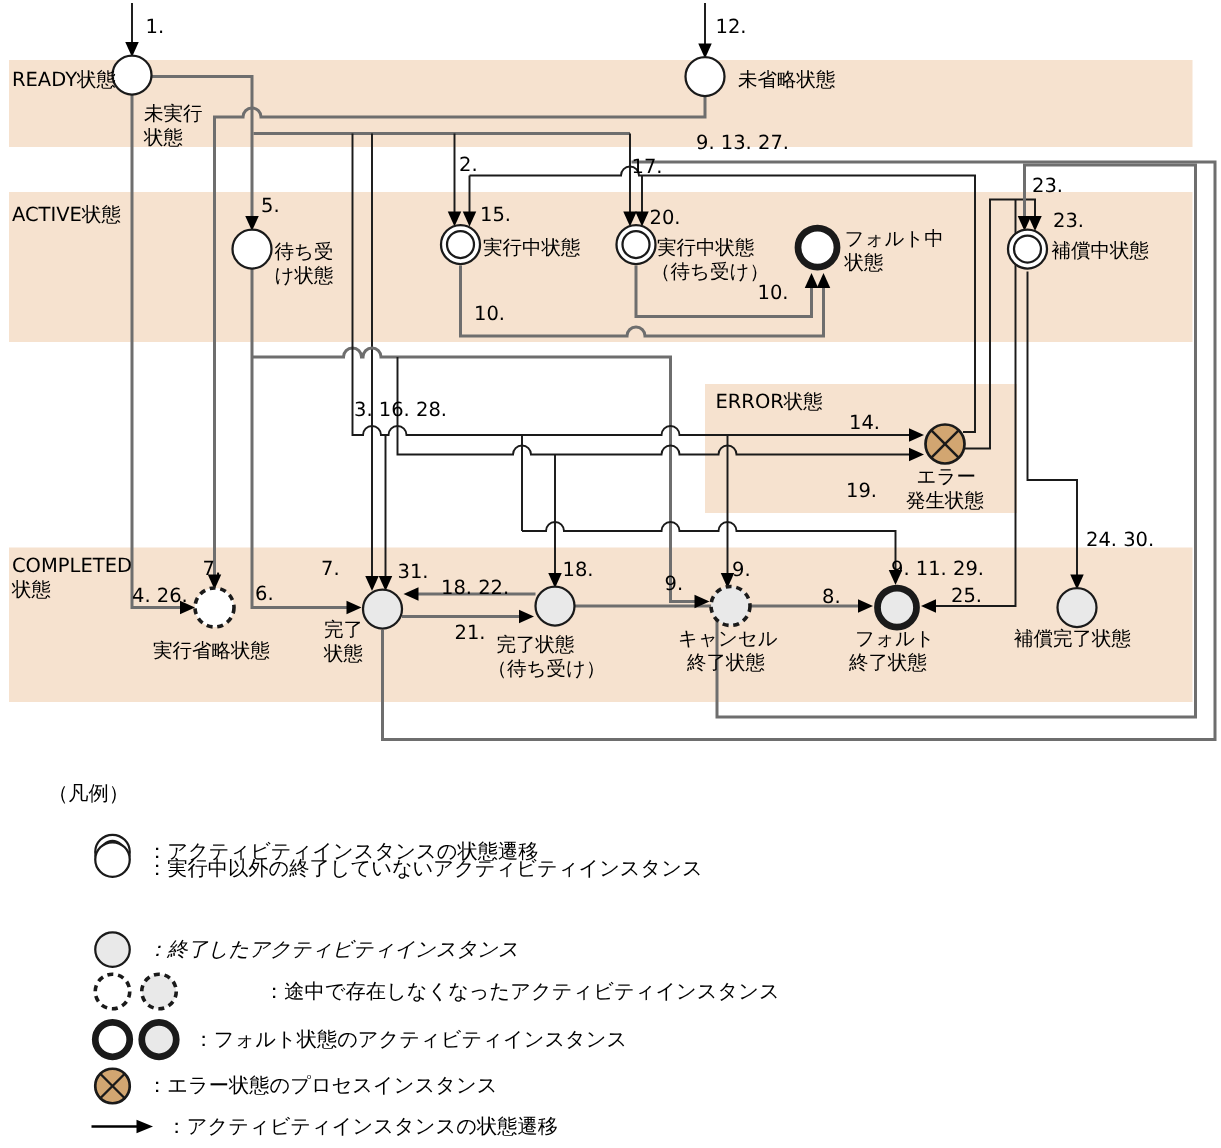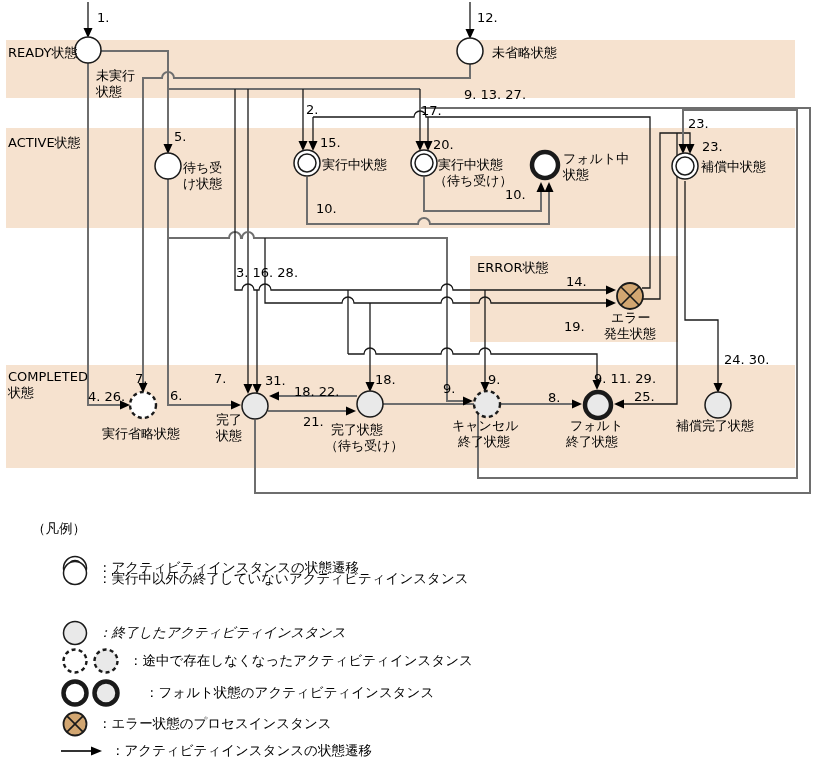--- a/index.html
+++ b/index.html
@@ -170,28 +170,28 @@
           <circle cx="15" cy="15" r="11.5" stroke="#1a1a1a" fill="#ffffff" stroke-width="1.5"></circle>
         </svg>
         <span class="txt">：実行中以外の終了していないアクティビティインスタンス</span>
       </div>
       <div class="legend-row" style="left: 60px; top: 618px; font-style: italic;">
         <svg width="31" height="30">
           <circle cx="15" cy="15" r="11.5" stroke="#1a1a1a" fill="#e9e9e9" stroke-width="1.5"></circle>
         </svg>
         <span class="txt">：終了したアクティビティインスタンス</span>
       </div>
-      <div class="legend-row" style="left: 60px; top: 646px;">
+      <div class="legend-row" style="left: 60px; top: 646px; gap: 47px;">
         <svg width="62" height="30">
           <circle cx="15" cy="15" r="11.5" stroke="#1a1a1a" fill="#ffffff" stroke-width="2.4" stroke-dasharray="4 3.2"></circle>
           <circle cx="46" cy="15" r="11.5" stroke="#1a1a1a" fill="#e9e9e9" stroke-width="2.4" stroke-dasharray="4 3.2"></circle>
         </svg>
         <span class="txt">：途中で存在しなくなったアクティビティインスタンス</span>
       </div>
-      <div class="legend-row" style="left: 60px; top: 678px; gap: 16px;">
+      <div class="legend-row" style="left: 60px; top: 678px;">
         <svg width="62" height="30">
           <circle cx="15" cy="15" r="11.5" stroke="#1a1a1a" fill="#ffffff" stroke-width="4.5"></circle>
           <circle cx="46" cy="15" r="11.5" stroke="#1a1a1a" fill="#e9e9e9" stroke-width="4.5"></circle>
         </svg>
         <span class="txt">：フォルト状態のアクティビティインスタンス</span>
       </div>
       <div class="legend-row" style="left: 60px; top: 709px; justify-content: space-between;">
         <svg width="31" height="30">
           <circle cx="15" cy="15" r="11.5" stroke="#1a1a1a" fill="#d2a671" stroke-width="1.8"></circle>
           <line x1="6.835000000000001" y1="6.835000000000001" x2="23.165" y2="23.165" stroke="#1a1a1a" stroke-width="1.6"></line>

